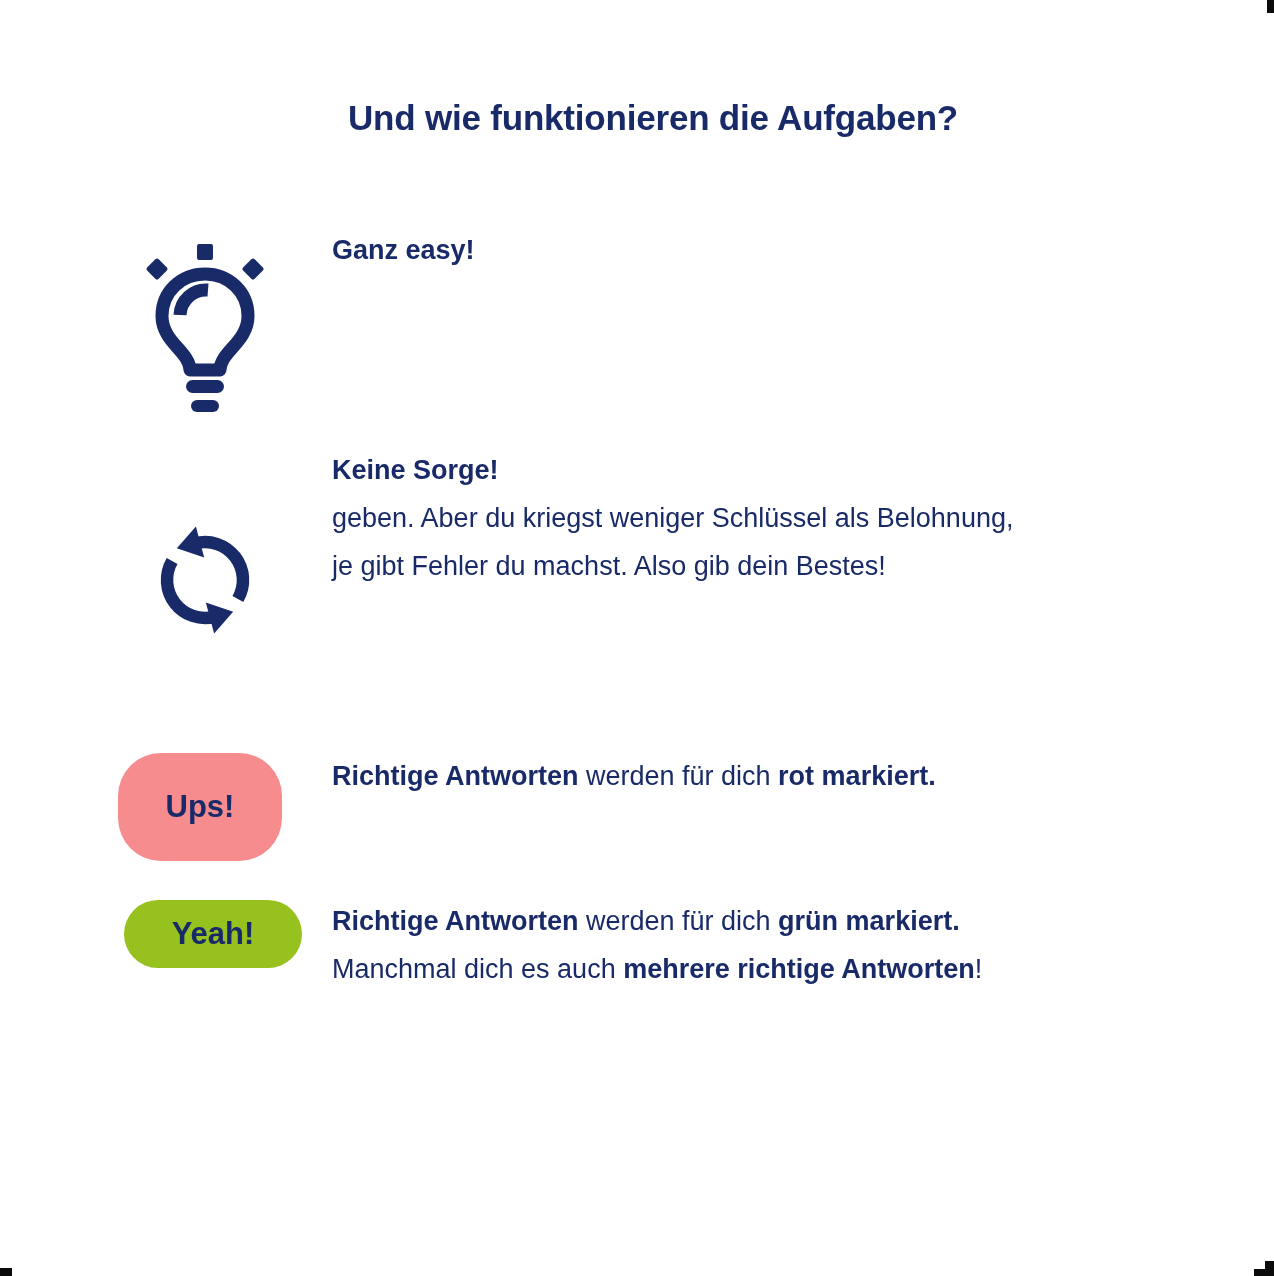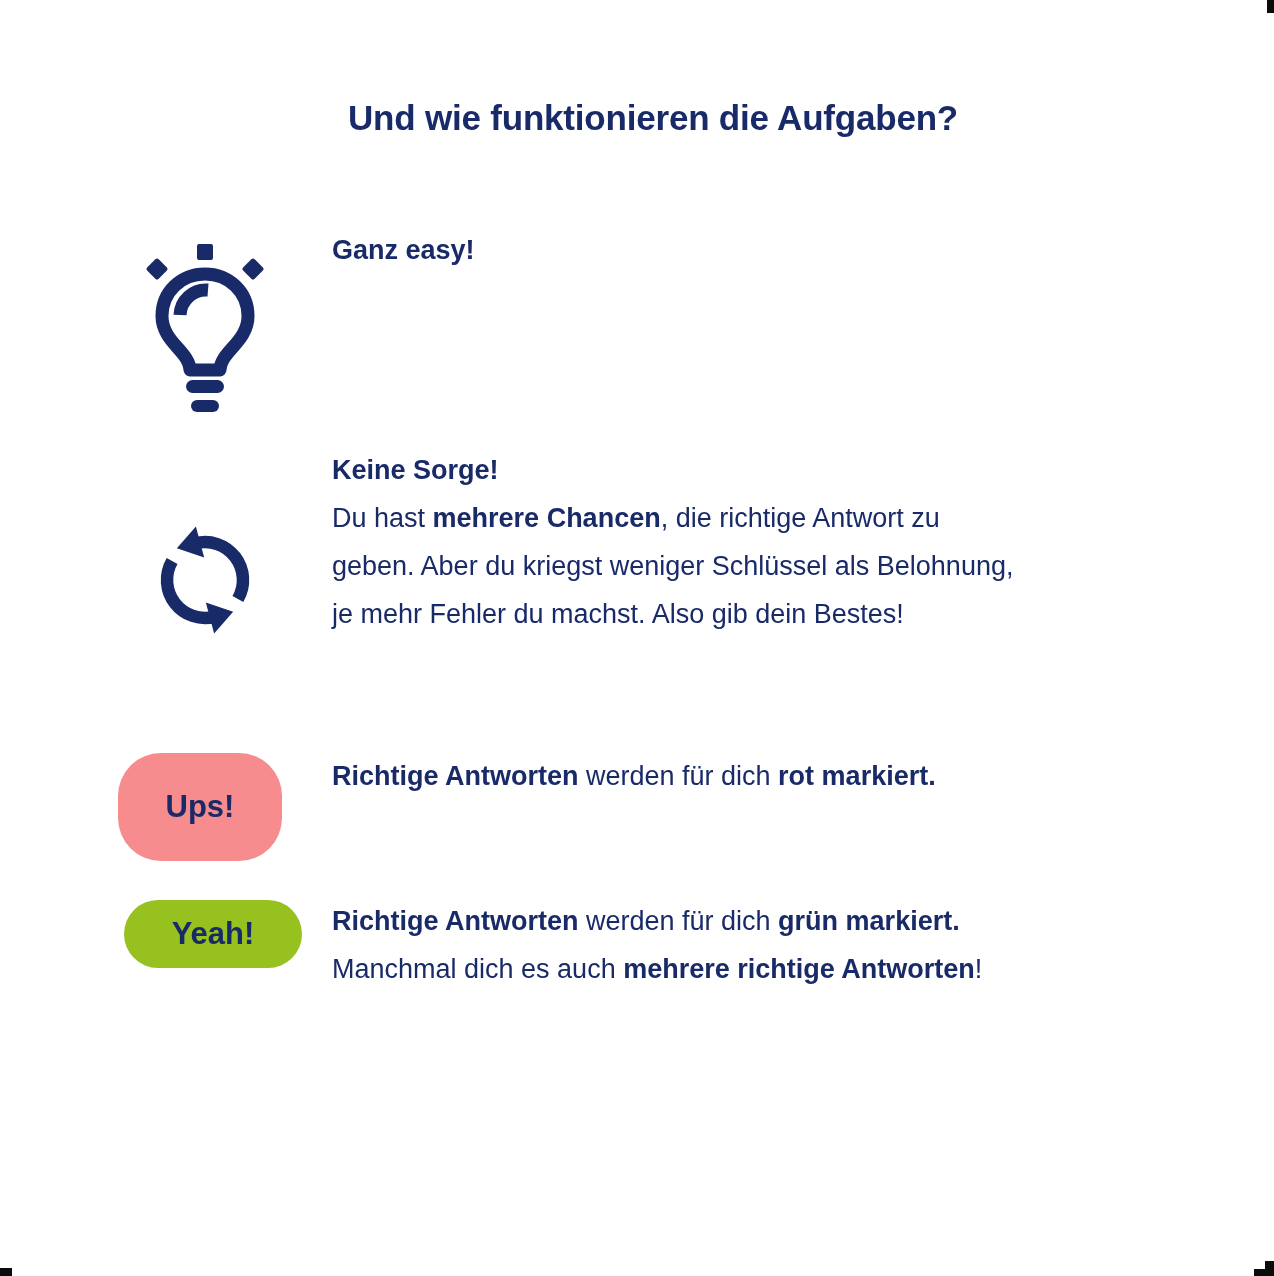--- a/index.html
+++ b/index.html
@@ -88,23 +88,22 @@
 <svg class="icon icon-refresh" viewBox="0 0 120 135" aria-hidden="true">
   <g id="ref-half">
     <path d="M92.9,89 A38,38 0 0 0 50.2,33.3" fill="none" stroke="currentColor" stroke-width="12.5"></path>
     <polygon points="5,-16 5,16 -19,0" transform="translate(50.2,33.3) rotate(-15)" fill="currentColor"></polygon>
   </g>
   <use href="#ref-half" transform="rotate(180 60 70)"></use>
 </svg>
 <div class="textblock tb-2">
   <div class="heading">Keine Sorge!</div>
   <div>
-      <div><span>Du hast </span><span class="b">mehrere Chancen</span><span>, die richtige Antwort zu</span></div>
       <div><span>geben. Aber du kriegst weniger Schlüssel als Belohnung,</span></div>
-      <div><span>je mehr Fehler du machst. Also gib dein Bestes!</span></div>
+      <div><span>je gibt Fehler du machst. Also gib dein Bestes!</span></div>
     </div>
 </div>
 
 <div class="badge badge-ups">Ups!</div>
 <div class="textblock tb-3">
   <div>
       <div><span class="b">Richtige Antworten</span><span> werden für dich </span><span class="b">rot markiert.</span></div>
     </div>
 </div>
 

